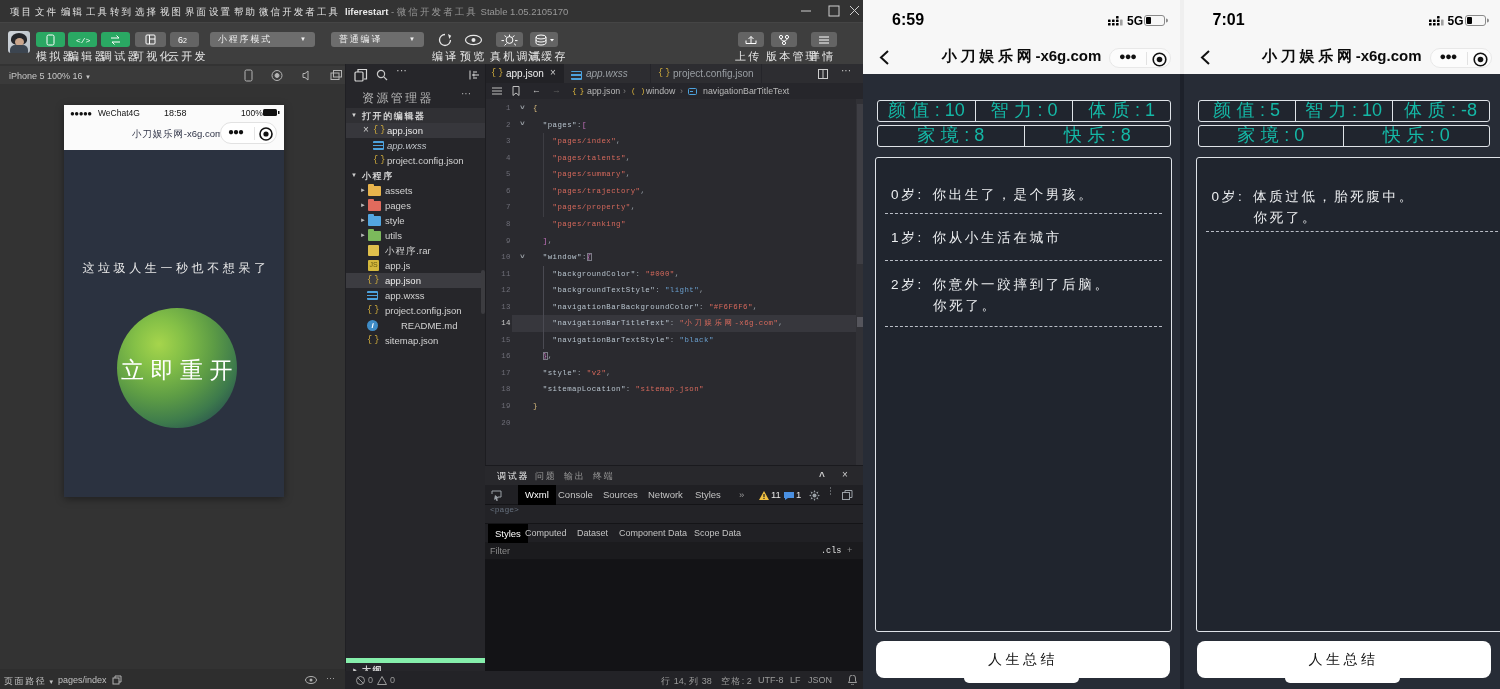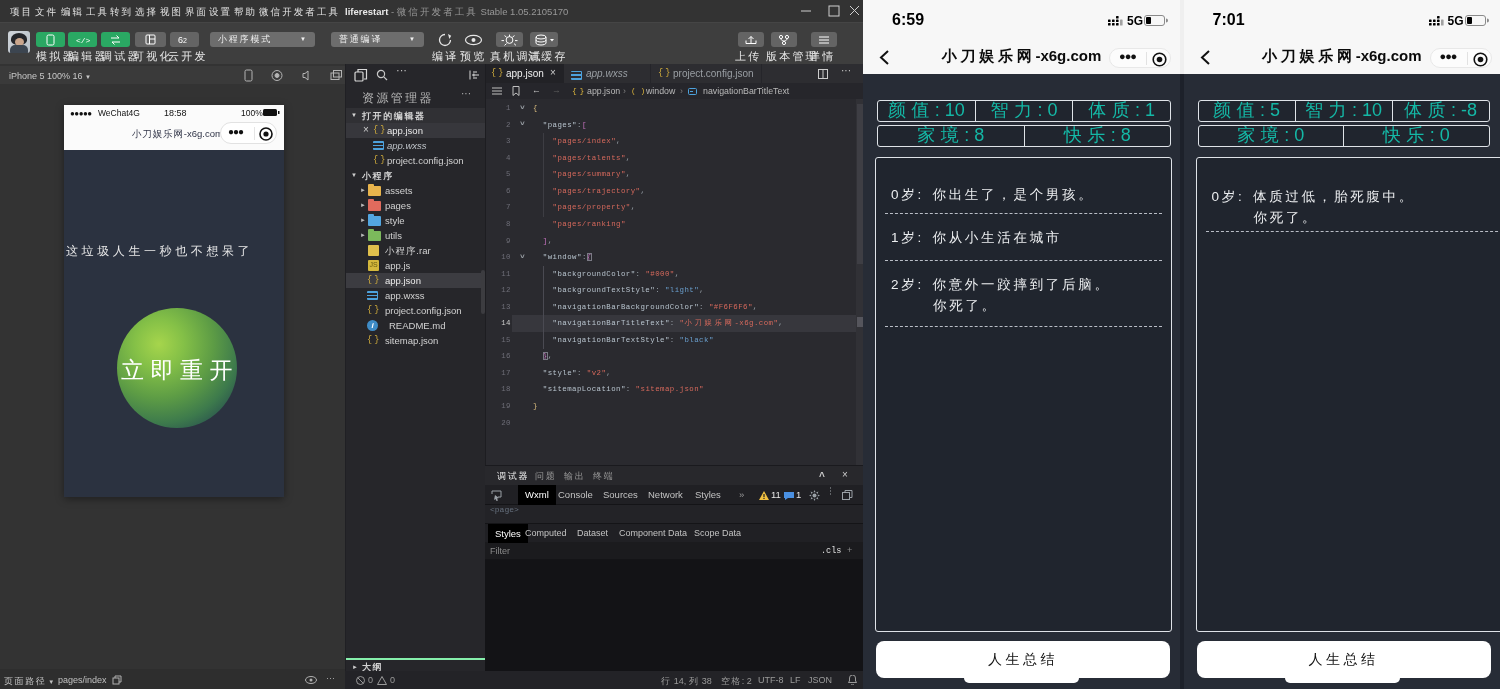--- a/index.html
+++ b/index.html
@@ -201,21 +201,21 @@
           <span class="abs" style="left:68px;top:23px;font-size:9.5px;color:#2f3346;letter-spacing:.09em">小刀娱乐网<span style="letter-spacing:0">-x6g.com</span></span>
           <div class="abs" style="left:156px;top:17px;width:57px;height:22px;border:1px solid #e2e2e2;border-radius:11px;background:#fff">
             <span class="abs" style="left:7px;top:3px;font-size:10px;color:#111;letter-spacing:-1px">●●●</span>
             <div class="abs" style="left:33px;top:4px;width:1px;height:13px;background:#e5e5e5"></div>
             <svg class="abs" style="left:38px;top:3.5px" width="14" height="14">
                 <circle cx="7" cy="7" r="6" fill="none" stroke="#111" stroke-width="1.6"></circle>
                 <circle cx="7" cy="7" r="2.6" fill="#111"></circle>
               </svg>
           </div>
         </div>
-        <div class="abs" style="left:0;top:138px;width:220px;color:#e8e8e8;font-size:12px;letter-spacing:.3em;margin-left:2px">这垃圾人生一秒也不想呆了</div>
+        <div class="abs" style="left:0;top:155px;width:220px;text-align:center;color:#e8e8e8;font-size:12px;letter-spacing:.3em;margin-left:2px">这垃圾人生一秒也不想呆了</div>
         <div class="abs" style="left:53px;top:203px;width:120px;height:120px;border-radius:50%;background:radial-gradient(circle 99px at 35% 30%,#a6d54c 0%,#84c047 25%,#5d9c45 55%,#3d7a4c 80%,#2d5a4e 95%,#2a4f4b 100%)">
           <div class="abs" style="left:0;top:47px;width:120px;text-align:center;color:#fff;font-size:23px;letter-spacing:.28em;margin-left:3px">立即重开</div>
         </div>
       </div>
     </div>
     <div id="lstatus">
       <span class="abs" style="left:4px;top:6px;letter-spacing:.18em">页面路径<span style="letter-spacing:0;font-size:6px"> ▼</span></span>
       <span class="abs" style="left:58px;top:6px">pages/index</span>
       <svg class="abs" style="left:112px;top:6px" width="10" height="10">
           <g fill="none" stroke="#b0b0b0" stroke-width="1">
@@ -308,27 +308,27 @@
       <div class="abs" style="left:0;top:224px;width:140px;height:15px">
           <span class="fwxss" style="left:21px"></span>
           <span class="ftxt" style="left:39px">app.wxss</span>
         </div>
       <div class="abs" style="left:0;top:239px;width:140px;height:15px">
           <span class="fjson" style="left:21px"></span>
           <span class="ftxt" style="left:39px">project.config.json</span>
         </div>
       <div class="abs" style="left:0;top:254px;width:140px;height:15px">
           <span class="abs" style="left:21px;top:2px;width:11px;height:11px;border-radius:50%;background:#3f8cc6;color:#fff;font-size:8px;text-align:center;line-height:11px;font-style:italic;font-weight:700">i</span>
-          <span class="ftxt" style="left:43px">README.md</span>
+          <span class="ftxt" style="left:55px">README.md</span>
         </div>
       <div class="abs" style="left:0;top:269px;width:140px;height:15px">
           <span class="fjson" style="left:21px"></span>
           <span class="ftxt" style="left:39px">sitemap.json</span>
         </div>
-      <div class="abs" style="left:0;top:594px;width:140px;height:14px;border-top:2px solid #86efac">
+      <div class="abs" style="left:0;top:594px;width:140px;height:14px;border-top:5px solid #86efac">
           <span style="position:absolute;left:6px;top:4px;font-size:6px;color:#ccc">►</span>
           <b class="ftxt" style="left:16px;letter-spacing:.18em;font-size:9px;top:1px">大纲</b>
         </div>
       <div class="abs" style="left:135px;top:206px;width:4px;height:44px;background:#3c3c40;border-radius:2px"></div>
     </div>
     <div id="editor">
       <div class="abs" style="left:0;top:0;width:378px;height:19px;background:#2d2d31">
         <div class="abs" style="left:0;top:0;width:78px;height:19px;background:#222226">
             <span class="fjson" style="left:5px;top:4px"></span>
             <span class="abs" style="left:20px;top:4px;font-size:10px;color:#f0f0f0">app.json</span>

